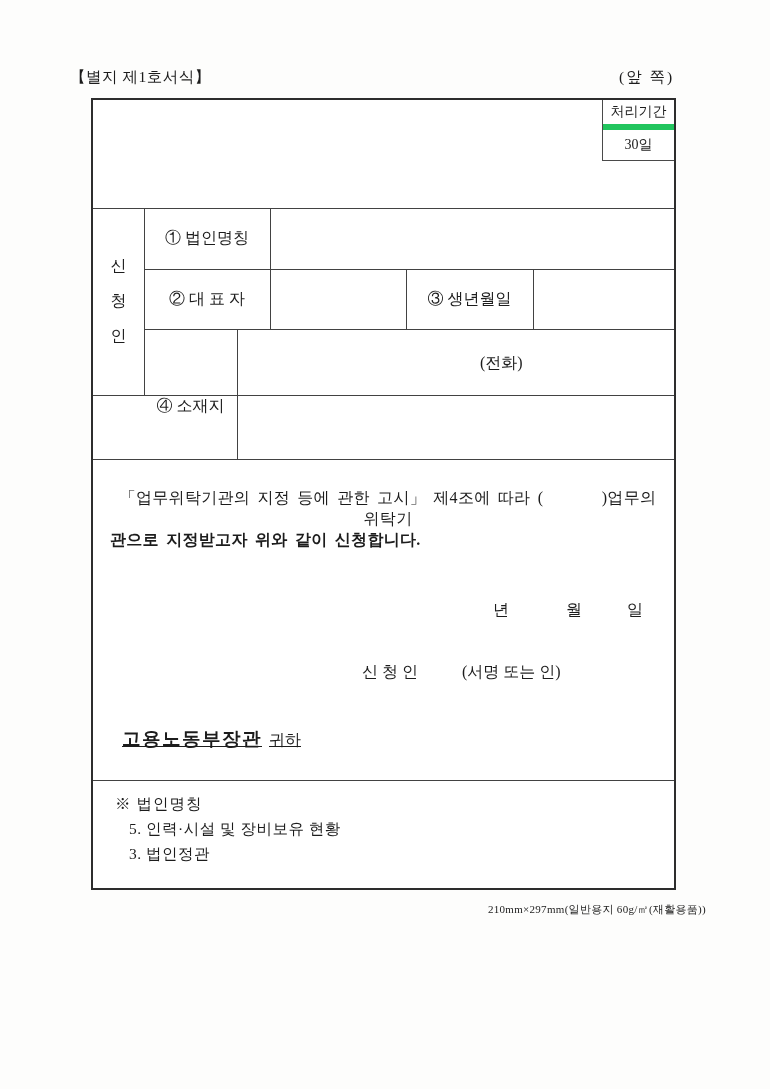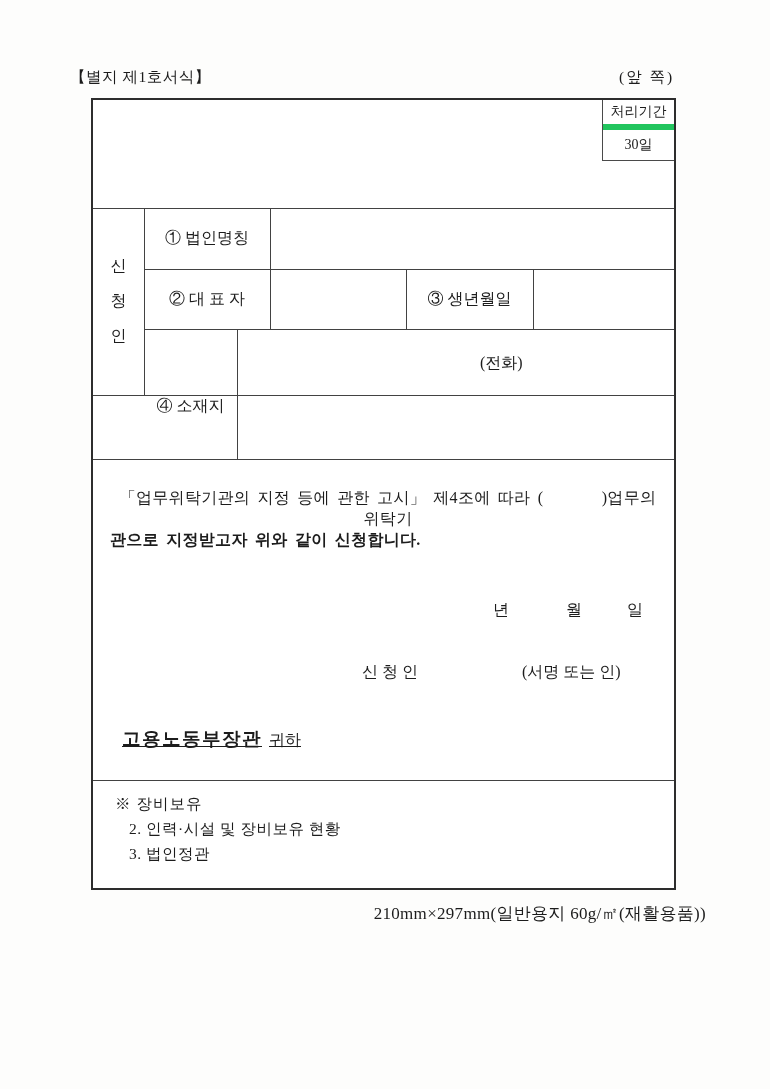--- a/index.html
+++ b/index.html
@@ -62,32 +62,32 @@
   
   .decl-line { position: absolute; left: 17px; width: 556px; font-size: 16px; white-space: pre-wrap; word-spacing: 3px; letter-spacing: 0.3px; }
   .decl-1 { top: 388px; text-align: center; }
   .decl-2 { top: 430px; font-weight: bold; }
 
   
   .date-line { position: absolute; left: 400px; top: 500px; font-size: 16px; }
   .date-line .m { margin-left: 57px; }
   .date-line .d { margin-left: 45px; }
   .sig-line { position: absolute; left: 269px; top: 562px; font-size: 16px; }
-  .sig-line .note { margin-left: 104px; }
+  .sig-line .note { margin-left: 44px; }
   .recipient { position: absolute; left: 29px; top: 626px; font-size: 16px; text-decoration: underline; }
   .recipient .name { font-size: 18.5px; font-weight: bold; letter-spacing: 1.5px; }
   .recipient .hon { margin-left: 7px; font-size: 16px; }
 
   
   .attach-header { position: absolute; left: 22px; top: 694px; font-size: 15.5px; letter-spacing: 1px; }
   .attach-list { position: absolute; left: 36px; top: 716px; font-size: 15.5px; }
   .attach-list div { line-height: 25px; letter-spacing: 0.5px; }
 
   
-  .paper-spec { position: absolute; top: 902px; right: 64px; font-size: 17px; letter-spacing: 0.3px; }
+  .paper-spec { position: absolute; top: 902px; right: 64px; font-size: 11px; letter-spacing: 0.3px; }
 </style>
 </head>
 <body>
 
 <div id="page">
 
   <div class="form-code">【별지 제1호서식】</div>
   <div class="page-side">(앞 쪽)</div>
 
   <div id="box">
@@ -139,23 +139,23 @@
     </div>
 
     <div class="sig-line">
       <span>신 청 인</span><span class="note">(서명 또는 인)</span>
     </div>
 
     <div class="recipient">
       <span class="name">고용노동부장관</span><span class="hon">귀하</span>
     </div>
 
-    <div class="attach-header">※ 장비보유</div>
+    <div class="attach-header">※ 법인명칭</div>
     <div class="attach-list">
-      <div>2. 인력·시설 및 장비보유 현황</div>
+      <div>5. 인력·시설 및 장비보유 현황</div>
       <div>3. 법인정관</div>
     </div>
 
   </div>
 
   <div class="paper-spec">210mm×297mm(일반용지 60g/㎡(재활용품))</div>
 
 </div>
 
 </body></html>

